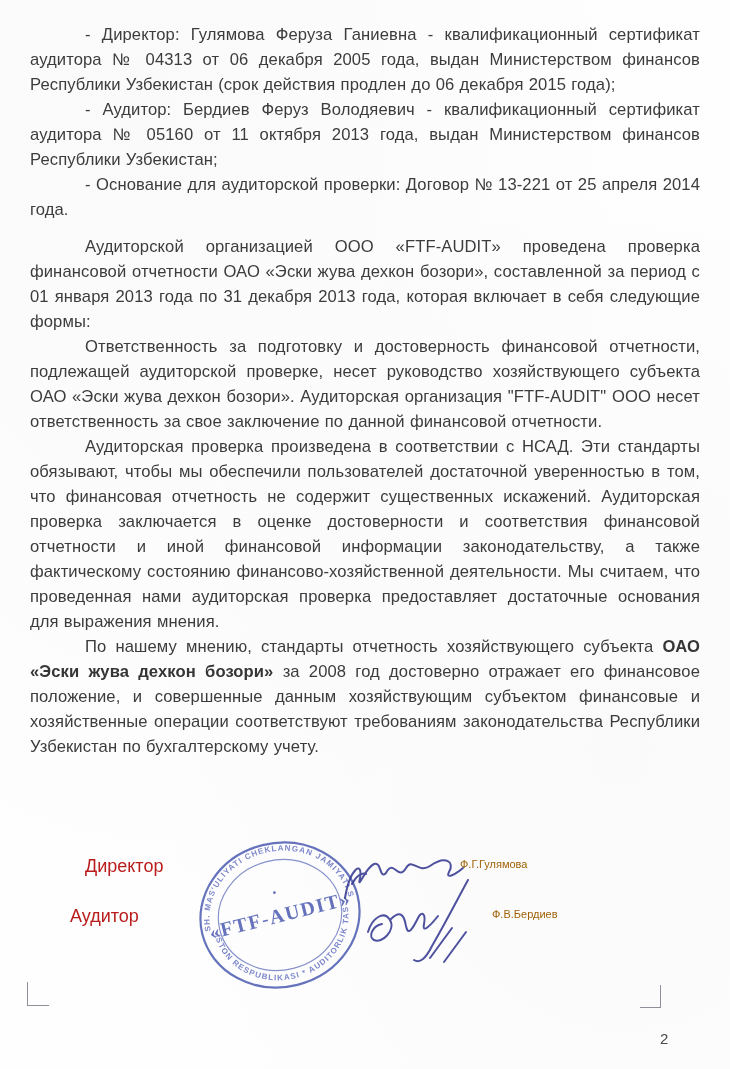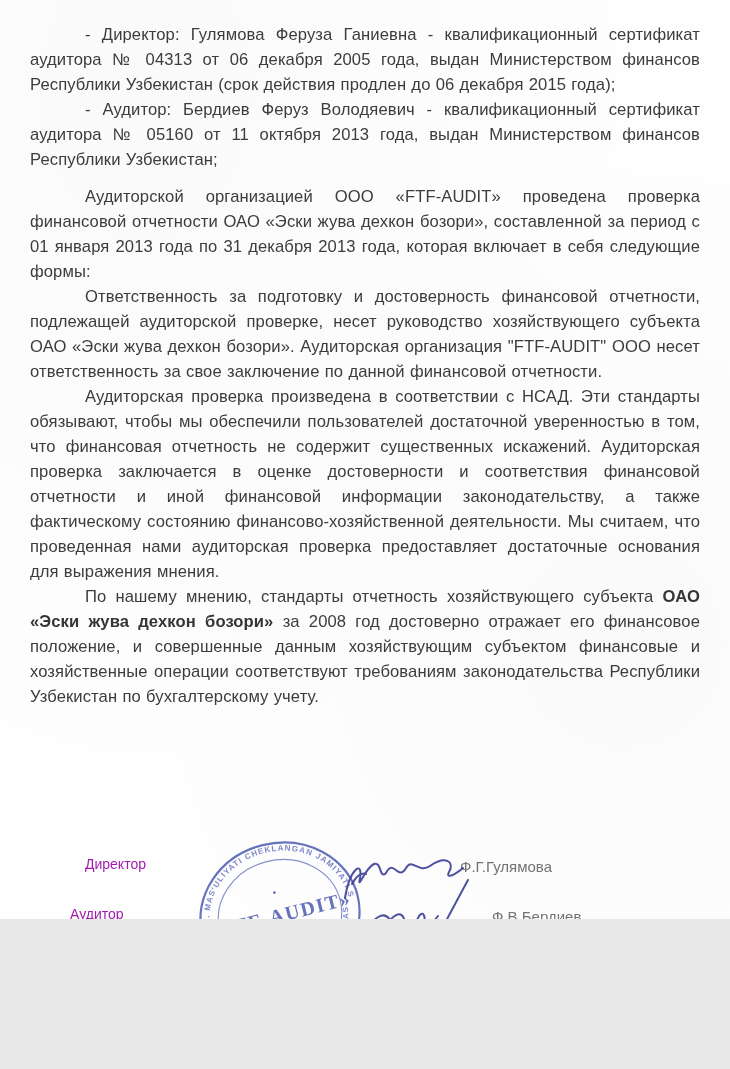--- a/index.html
+++ b/index.html
@@ -1,18 +1,18 @@
 <!DOCTYPE html>
 <html lang="ru"><head>
 <meta charset="utf-8">
 <style>
   html,body{margin:0;padding:0;background:#e8e8e8;}
   .page{
     position:relative;
-    width:730px;height:919px;
+    width:730px;height:1069px;
     margin:0 auto;
     background:#fefefe;
     overflow:hidden;
     font-family:"Liberation Sans","DejaVu Sans",sans-serif;
     color:#3c3c3e;
     text-decoration:underline;
   }
   
   .page::before{
     content:"";position:absolute;inset:0;pointer-events:none;
@@ -30,24 +30,24 @@
     font-size:16.6px;line-height:25px;
     text-align:justify;
     text-indent:55px;
     letter-spacing:0.1px;
     word-spacing:0.5px;
   }
   .textblock p.gap-before{margin-top:12px;}
   .textblock b{font-weight:bold;color:#353537;}
   
   .sig-section{position:absolute;left:0;top:840px;width:730px;height:205px;}
-  .sig-label{position:absolute;font-size:14px;color:#a21caf;}
+  .sig-label{position:absolute;font-size:18px;color:#b91c1c;}
   .sig-label.l1{left:85px;top:16px;}
   .sig-label.l2{left:70px;top:66px;}
-  .sig-name{position:absolute;font-size:15px;color:#737373;}
+  .sig-name{position:absolute;font-size:11px;color:#a16207;}
   .sig-name.n1{left:460px;top:18px;}
   .sig-name.n2{left:460px;top:68px;margin-left:32px;}
   .sig-overlay{position:absolute;left:0;top:0;width:730px;height:205px;pointer-events:none;}
   
   .corner{position:absolute;pointer-events:none;}
   .corner.bl{left:27px;top:982px;width:21px;height:23px;
     border-left:1.5px solid #90909a;border-bottom:1.5px solid #90909a;}
   .corner.br{left:640px;top:985px;width:20px;height:22px;
     border-right:1.5px solid #90909a;border-bottom:1.5px solid #90909a;}
   .page-number{position:absolute;left:660px;top:1030px;font-size:15px;color:#4b4b4d;}
@@ -61,20 +61,21 @@
   }
 </style>
 </head>
 <body>
 
 <div class="page">
 
   <div class="textblock">
     <p>- Директор: Гулямова Феруза Ганиевна - квалификационный сертификат аудитора № 04313 от 06 декабря 2005 года, выдан Министерством финансов Республики Узбекистан (срок действия продлен до 06 декабря 2015 года);</p>
     <p>- Аудитор: Бердиев Феруз Володяевич - квалификационный сертификат аудитора № 05160 от 11 октября 2013 года, выдан Министерством финансов Республики Узбекистан;</p>
+    <p>- Основание для аудиторской проверки: Договор № 13-221 от 25 апреля 2014 года.</p>
     <p class="gap-before">Аудиторской организацией ООО «FTF-AUDIT» проведена проверка финансовой отчетности ОАО «Эски жува дехкон бозори», составленной за период с 01 января 2013 года по 31 декабря 2013 года, которая включает в себя следующие формы:</p>
     <p>Ответственность за подготовку и достоверность финансовой отчетности, подлежащей аудиторской проверке, несет руководство хозяйствующего субъекта ОАО «Эски жува дехкон бозори». Аудиторская организация "FTF-AUDIT" ООО несет ответственность за свое заключение по данной финансовой отчетности.</p>
     <p>Аудиторская проверка произведена в соответствии с НСАД. Эти стандарты обязывают, чтобы мы обеспечили пользователей достаточной уверенностью в том, что финансовая отчетность не содержит существенных искажений. Аудиторская проверка заключается в оценке достоверности и соответствия финансовой отчетности и иной финансовой информации законодательству, а также фактическому состоянию финансово-хозяйственной деятельности. Мы считаем, что проведенная нами аудиторская проверка предоставляет достаточные основания для выражения мнения.</p>
     <p>
       <span>По нашему мнению, стандарты отчетность хозяйствующего субъекта </span><b>ОАО «Эски жува дехкон бозори»</b><span> за 2008 год достоверно отражает его финансовое положение, и совершенные данным хозяйствующим субъектом финансовые и хозяйственные операции соответствуют требованиям законодательства Республики Узбекистан по бухгалтерскому учету.</span>
     </p>
   </div>
 
   <div class="sig-section">
     <span class="sig-label l1">Директор</span>

